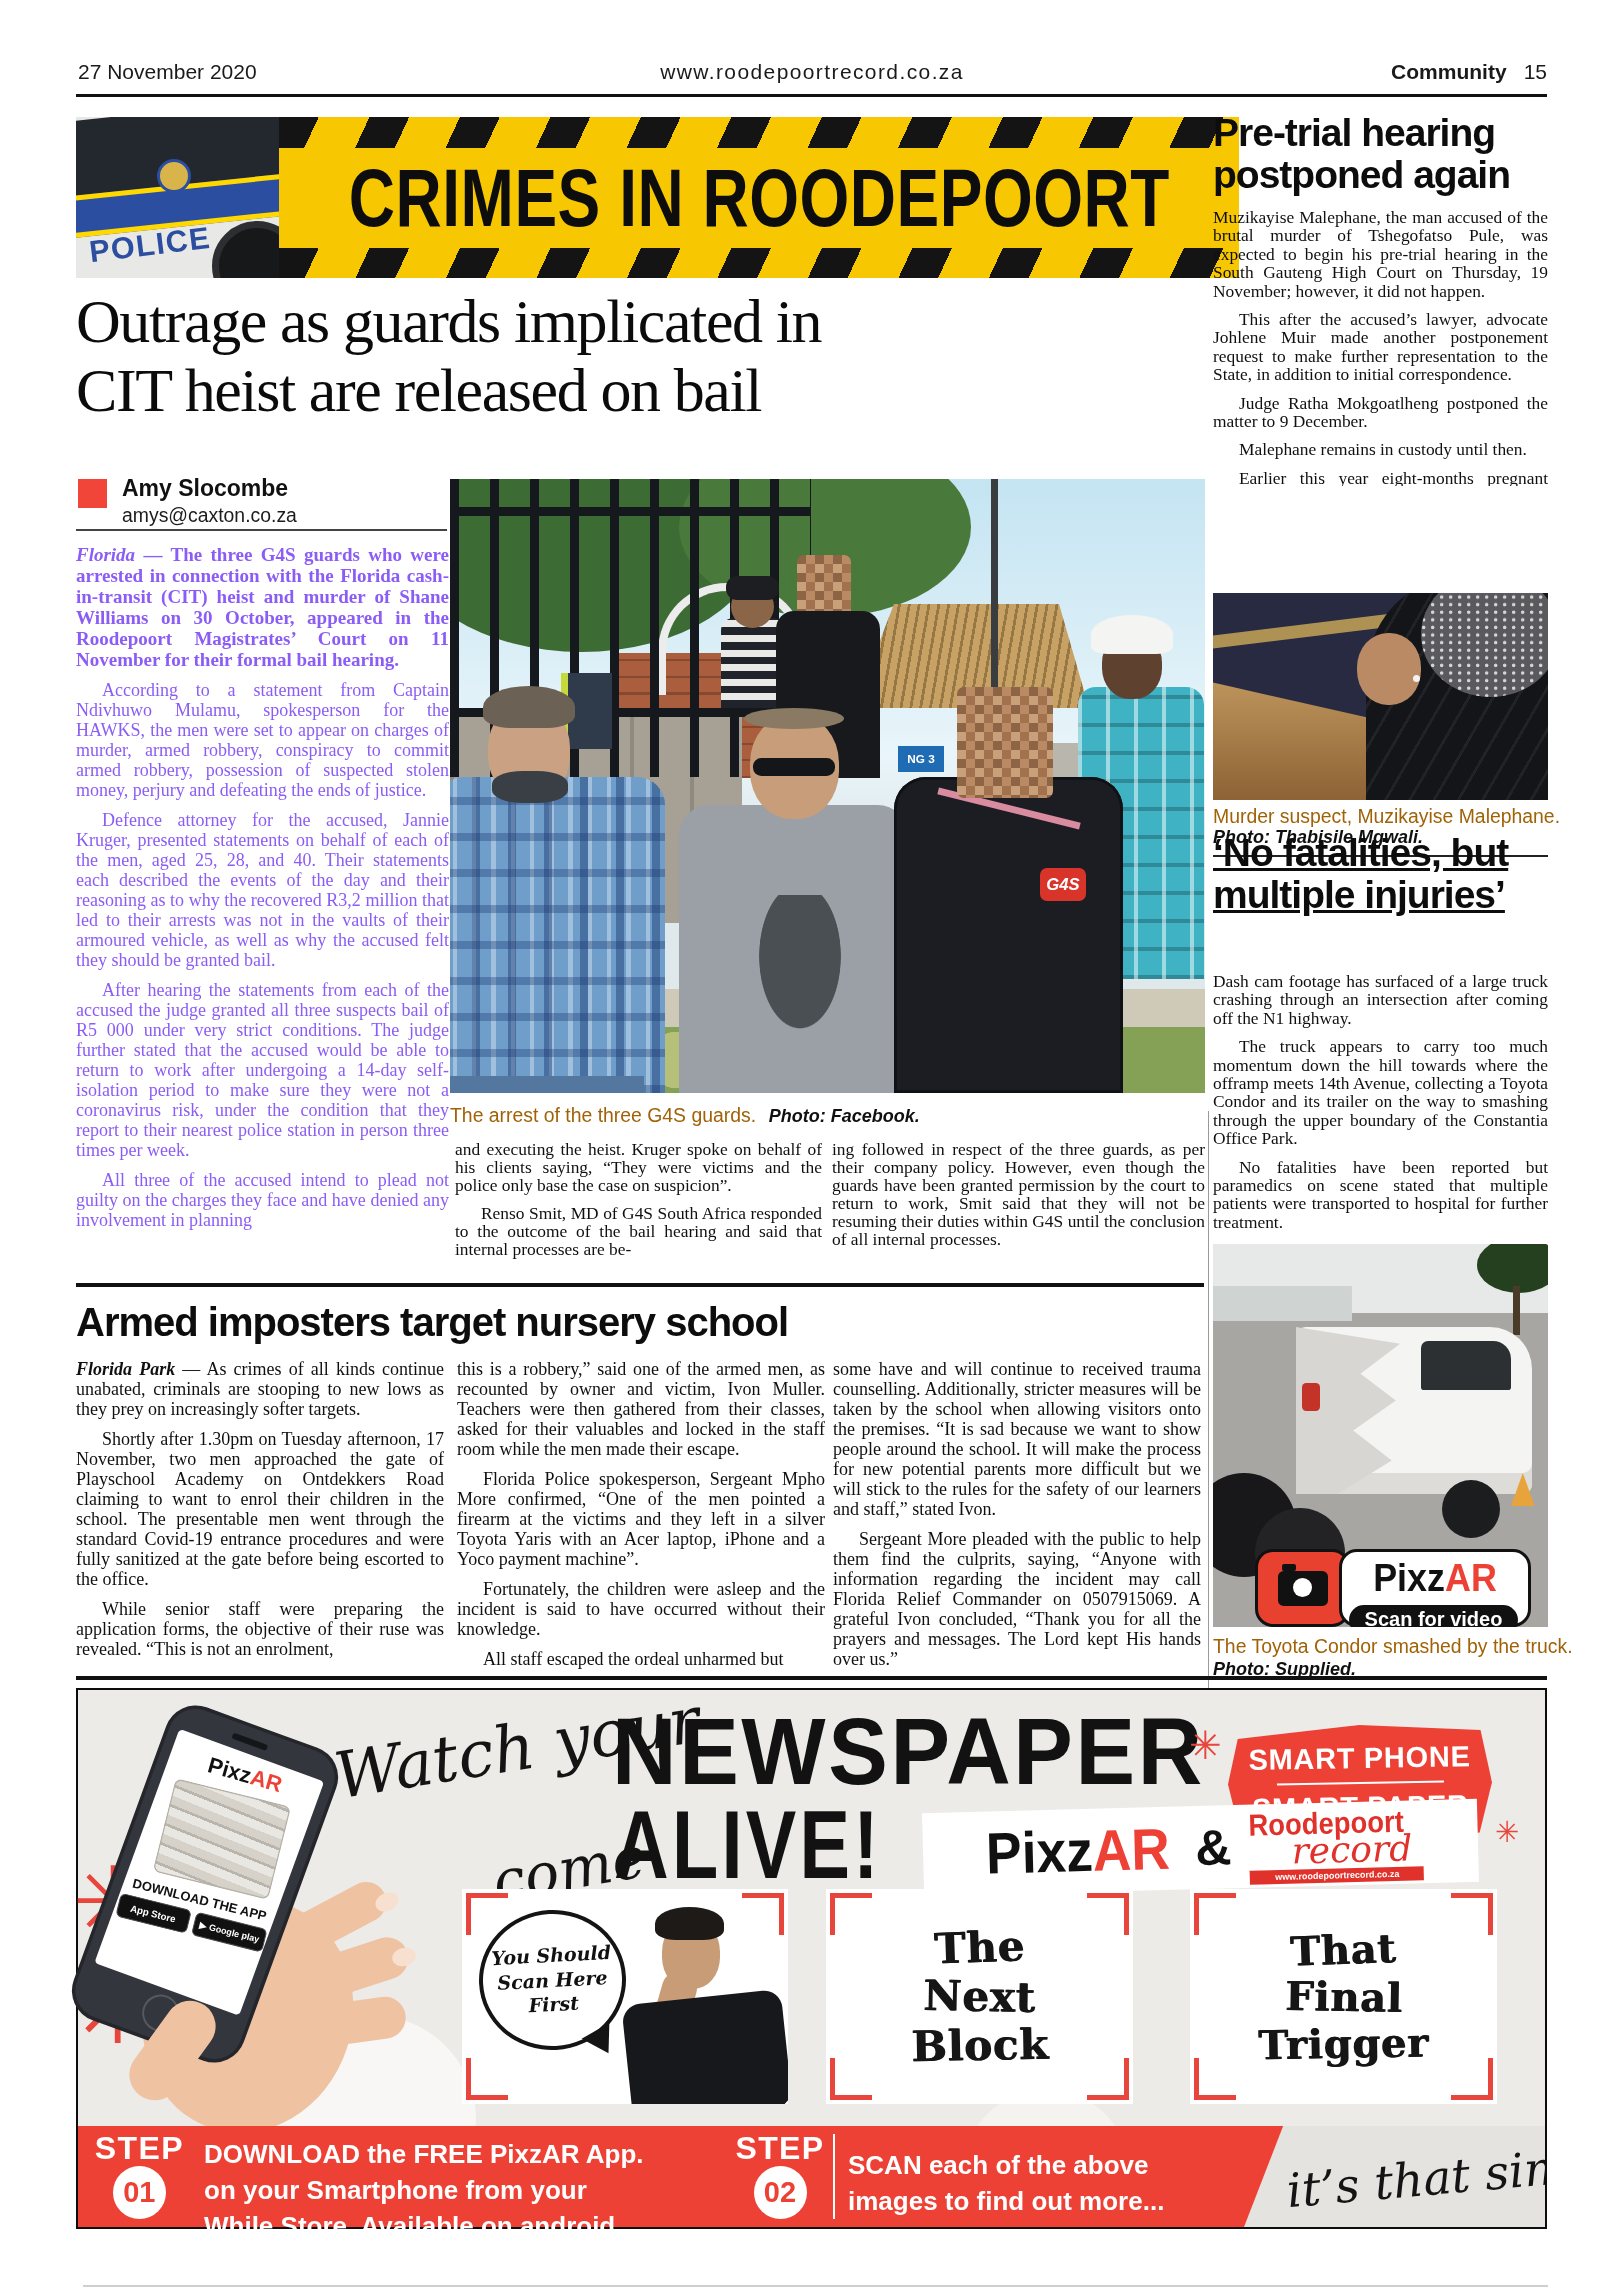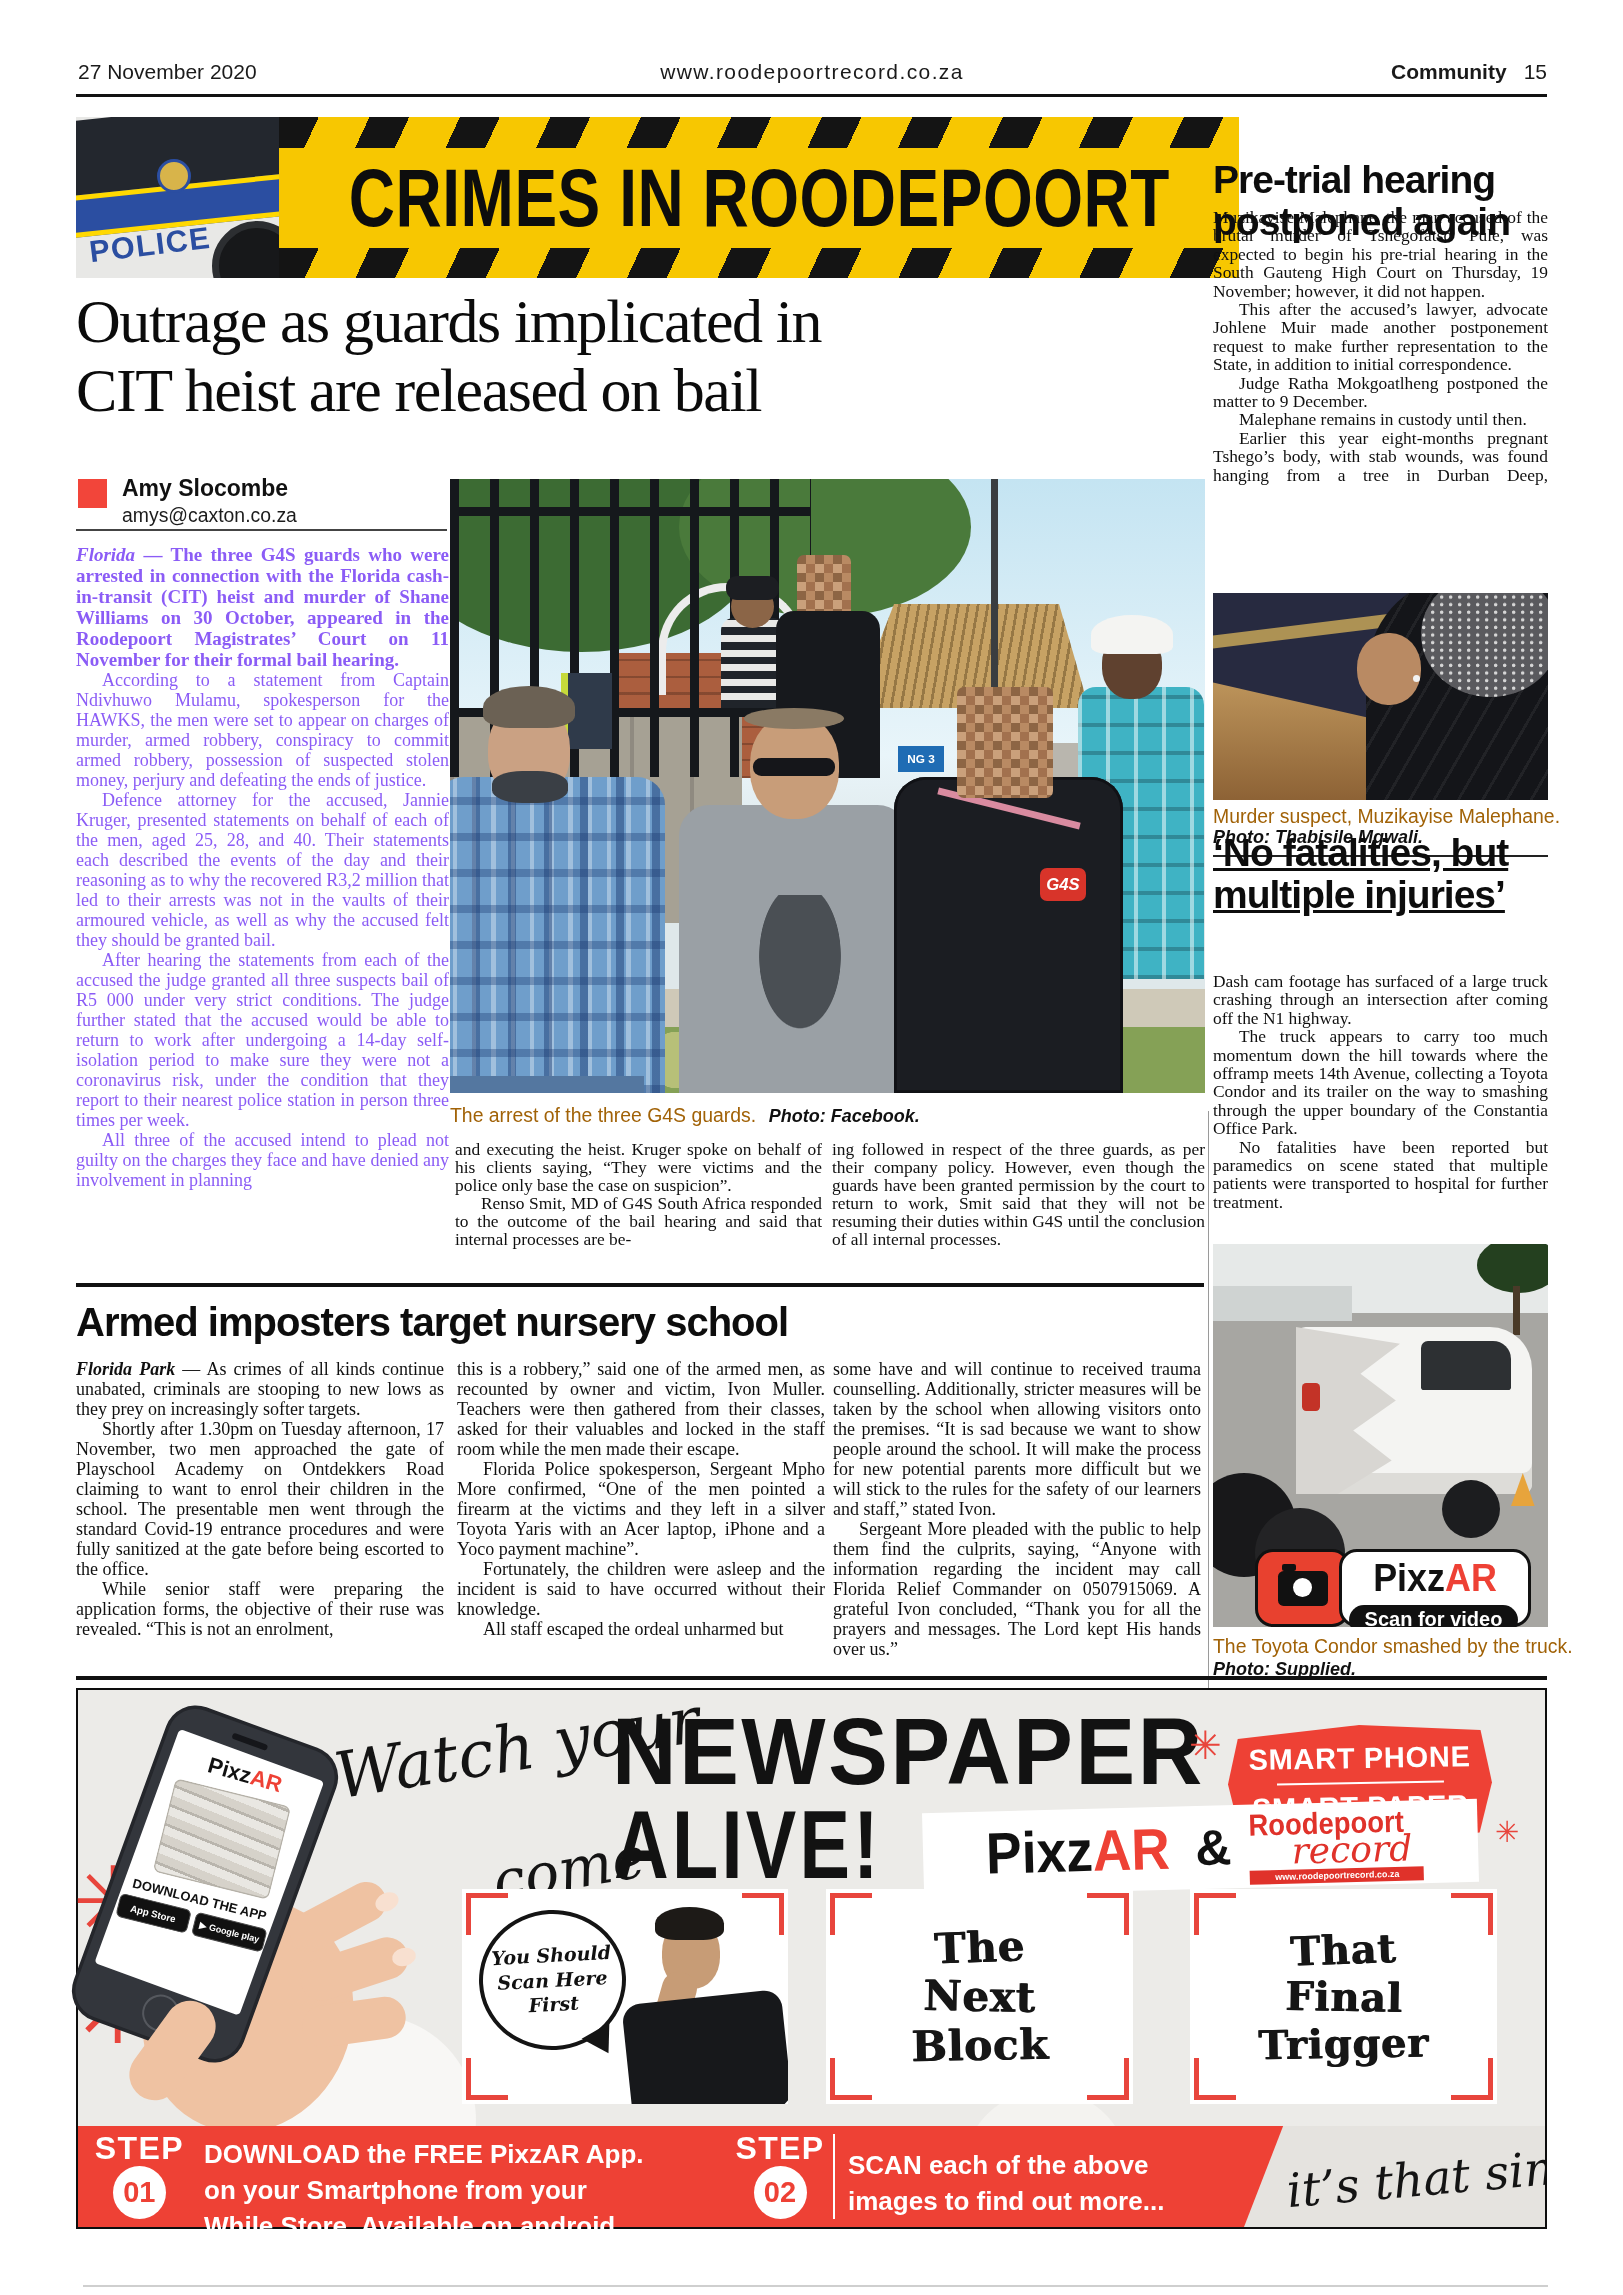--- a/index.html
+++ b/index.html
@@ -20,21 +20,21 @@
   
   .colbody{font-family:"Liberation Serif",serif;font-size:18px;line-height:20px;
       text-align:justify;color:#8b5cf6;}
   .colbody2{font-family:"Liberation Serif",serif;font-size:17.4px;line-height:18.4px;
       text-align:justify;color:#101010;}
   .undercol{font-family:"Liberation Serif",serif;font-size:17.4px;line-height:18px;
       text-align:justify;color:#101010;}
   .nurscol{font-family:"Liberation Serif",serif;font-size:18px;line-height:20px;
       text-align:justify;color:#101010;}
   p{margin:0;}
-  p.ind{text-indent:26px;}
+  p.ind{text-indent:26px;margin-top:10px;}
   .lead{font-weight:700;font-size:19px;line-height:21px;}
   .loc{font-style:italic;font-weight:700;}
   .cap{font-size:19.4px;color:#a16207;}
   .credit{font-size:18px;font-weight:700;font-style:italic;color:#101010;}
   
   .photo{overflow:hidden;background:#dcdcdc;}
   .pixelface{background:conic-gradient(#b98a63 25%,#a2714e 0 50%,#caa07b 0 75%,#8d6544 0);
       background-size:18px 18px;border-radius:7px;}
   
   #ad{background:#ecebe8;border:2.1px solid #0d0d0d;
@@ -173,21 +173,21 @@
     <p>this is a robbery,” said one of the armed men, as recounted by owner and victim, Ivon Muller. Teachers were then gathered from their classes, asked for their valuables and locked in the staff room while the men made their escape.</p>
     <p class="ind">Florida Police spokesperson, Sergeant Mpho More confirmed, “One of the men pointed a firearm at the victims and they left in a silver Toyota Yaris with an Acer laptop, iPhone and a Yoco payment machine”.</p>
     <p class="ind">Fortunately, the children were asleep and the incident is said to have occurred without their knowledge.</p>
     <p class="ind">All staff escaped the ordeal unharmed but</p>
   </div>
   <div class="abs nurscol" style="left:833px;top:1359px;width:368px;height:335px;overflow:hidden;">
     <p>some have and will continue to received trauma counselling. Additionally, stricter measures will be taken by the school when allowing visitors onto the premises. “It is sad because we want to show people around the school. It will make the process for new potential parents more difficult but we will stick to the rules for the safety of our learners and staff,” stated Ivon.</p>
     <p class="ind">Sergeant More pleaded with the public to help them find the culprits, saying, “Anyone with information regarding the incident may call Florida Relief Commander on 0507915069. A grateful Ivon concluded, “Thank you for all the prayers and messages. The Lord kept His hands over us.”</p>
   </div>
 
-  <div class="abs hsans" style="left:1213px;top:112px;width:347px;margin-top:47px;">
+  <div class="abs hsans" style="left:1213px;top:112px;width:347px;">
     <div>Pre-trial hearing</div>
     <div>postponed again</div>
   </div>
   <div class="abs colbody2" style="left:1213px;top:208px;width:335px;height:278px;overflow:hidden;">
     <p>Muzikayise Malephane, the man accused of the brutal murder of Tshegofatso Pule, was expected to begin his pre-trial hearing in the South Gauteng High Court on Thursday, 19 November; however, it did not happen.</p>
     <p class="ind">This after the accused’s lawyer, advocate Johlene Muir made another postponement request to make further representation to the State, in addition to initial correspondence.</p>
     <p class="ind">Judge Ratha Mokgoatlheng postponed the matter to 9 December.</p>
     <p class="ind">Malephane remains in custody until then.</p>
     <p class="ind">Earlier this year eight-months pregnant Tshego’s body, with stab wounds, was found hanging from a tree in Durban Deep, Roodepoort after she had been reported missing a few days earlier.</p>
   </div>

